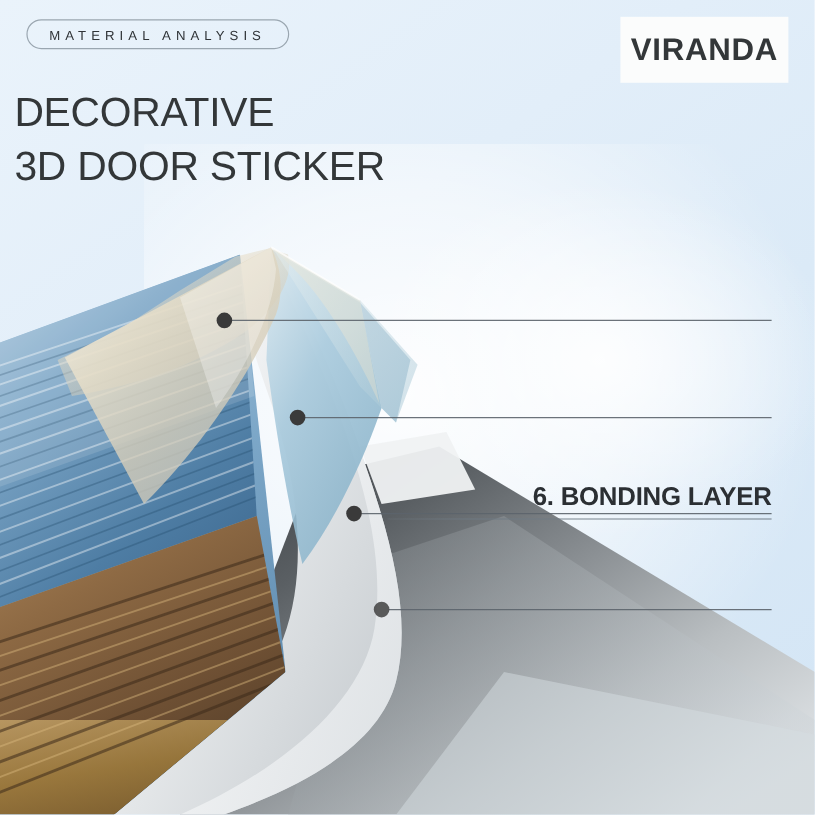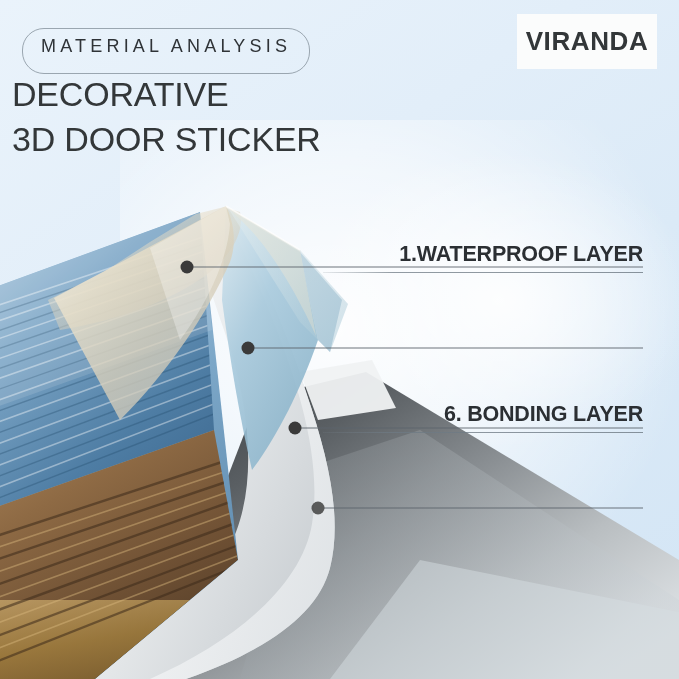--- a/index.html
+++ b/index.html
@@ -28,25 +28,25 @@
     position: absolute;
     left: 300px; top: 150px;
     width: 400px; height: 300px;
     background: radial-gradient(ellipse at 50% 50%, rgba(255,255,255,0.85) 0%, rgba(255,255,255,0.0) 70%);
     pointer-events: none;
   }
 
   
   .badge {
     position: absolute;
-    left: 22px; top: 28px;
-    padding: 7px 18px 16px 18px;
+    left: 22px; top: 16px;
+    padding: 7px 18px 4px 18px;
     border: 1px solid #9aa6b0;
     border-radius: 22px;
-    font-size: 18px;
+    font-size: 11px;
     letter-spacing: 4.2px;
     color: #2f3337;
     background: transparent;
     white-space: nowrap;
   }
   .title {
     position: absolute;
     left: 12px; top: 72px;
     font-size: 34px;
     font-weight: normal;
@@ -317,22 +317,18 @@
 
   <div class="badge">MATERIAL ANALYSIS</div>
 
   <div class="title"><span>DECORATIVE</span>
 <span>3D DOOR STICKER</span></div>
 
   <div class="brandbox">
     <span>VIRANDA</span>
   </div>
 
-  <div class="callout c1">
-    <span class="txt">1.WATERPROOF LAYER</span>
-    <span class="rule"></span>
-  </div>
   <div class="callout c3">
     <span class="txt">6. BONDING LAYER</span>
     <span class="rule"></span>
   </div>
 
 </div>
 
 </body></html>

